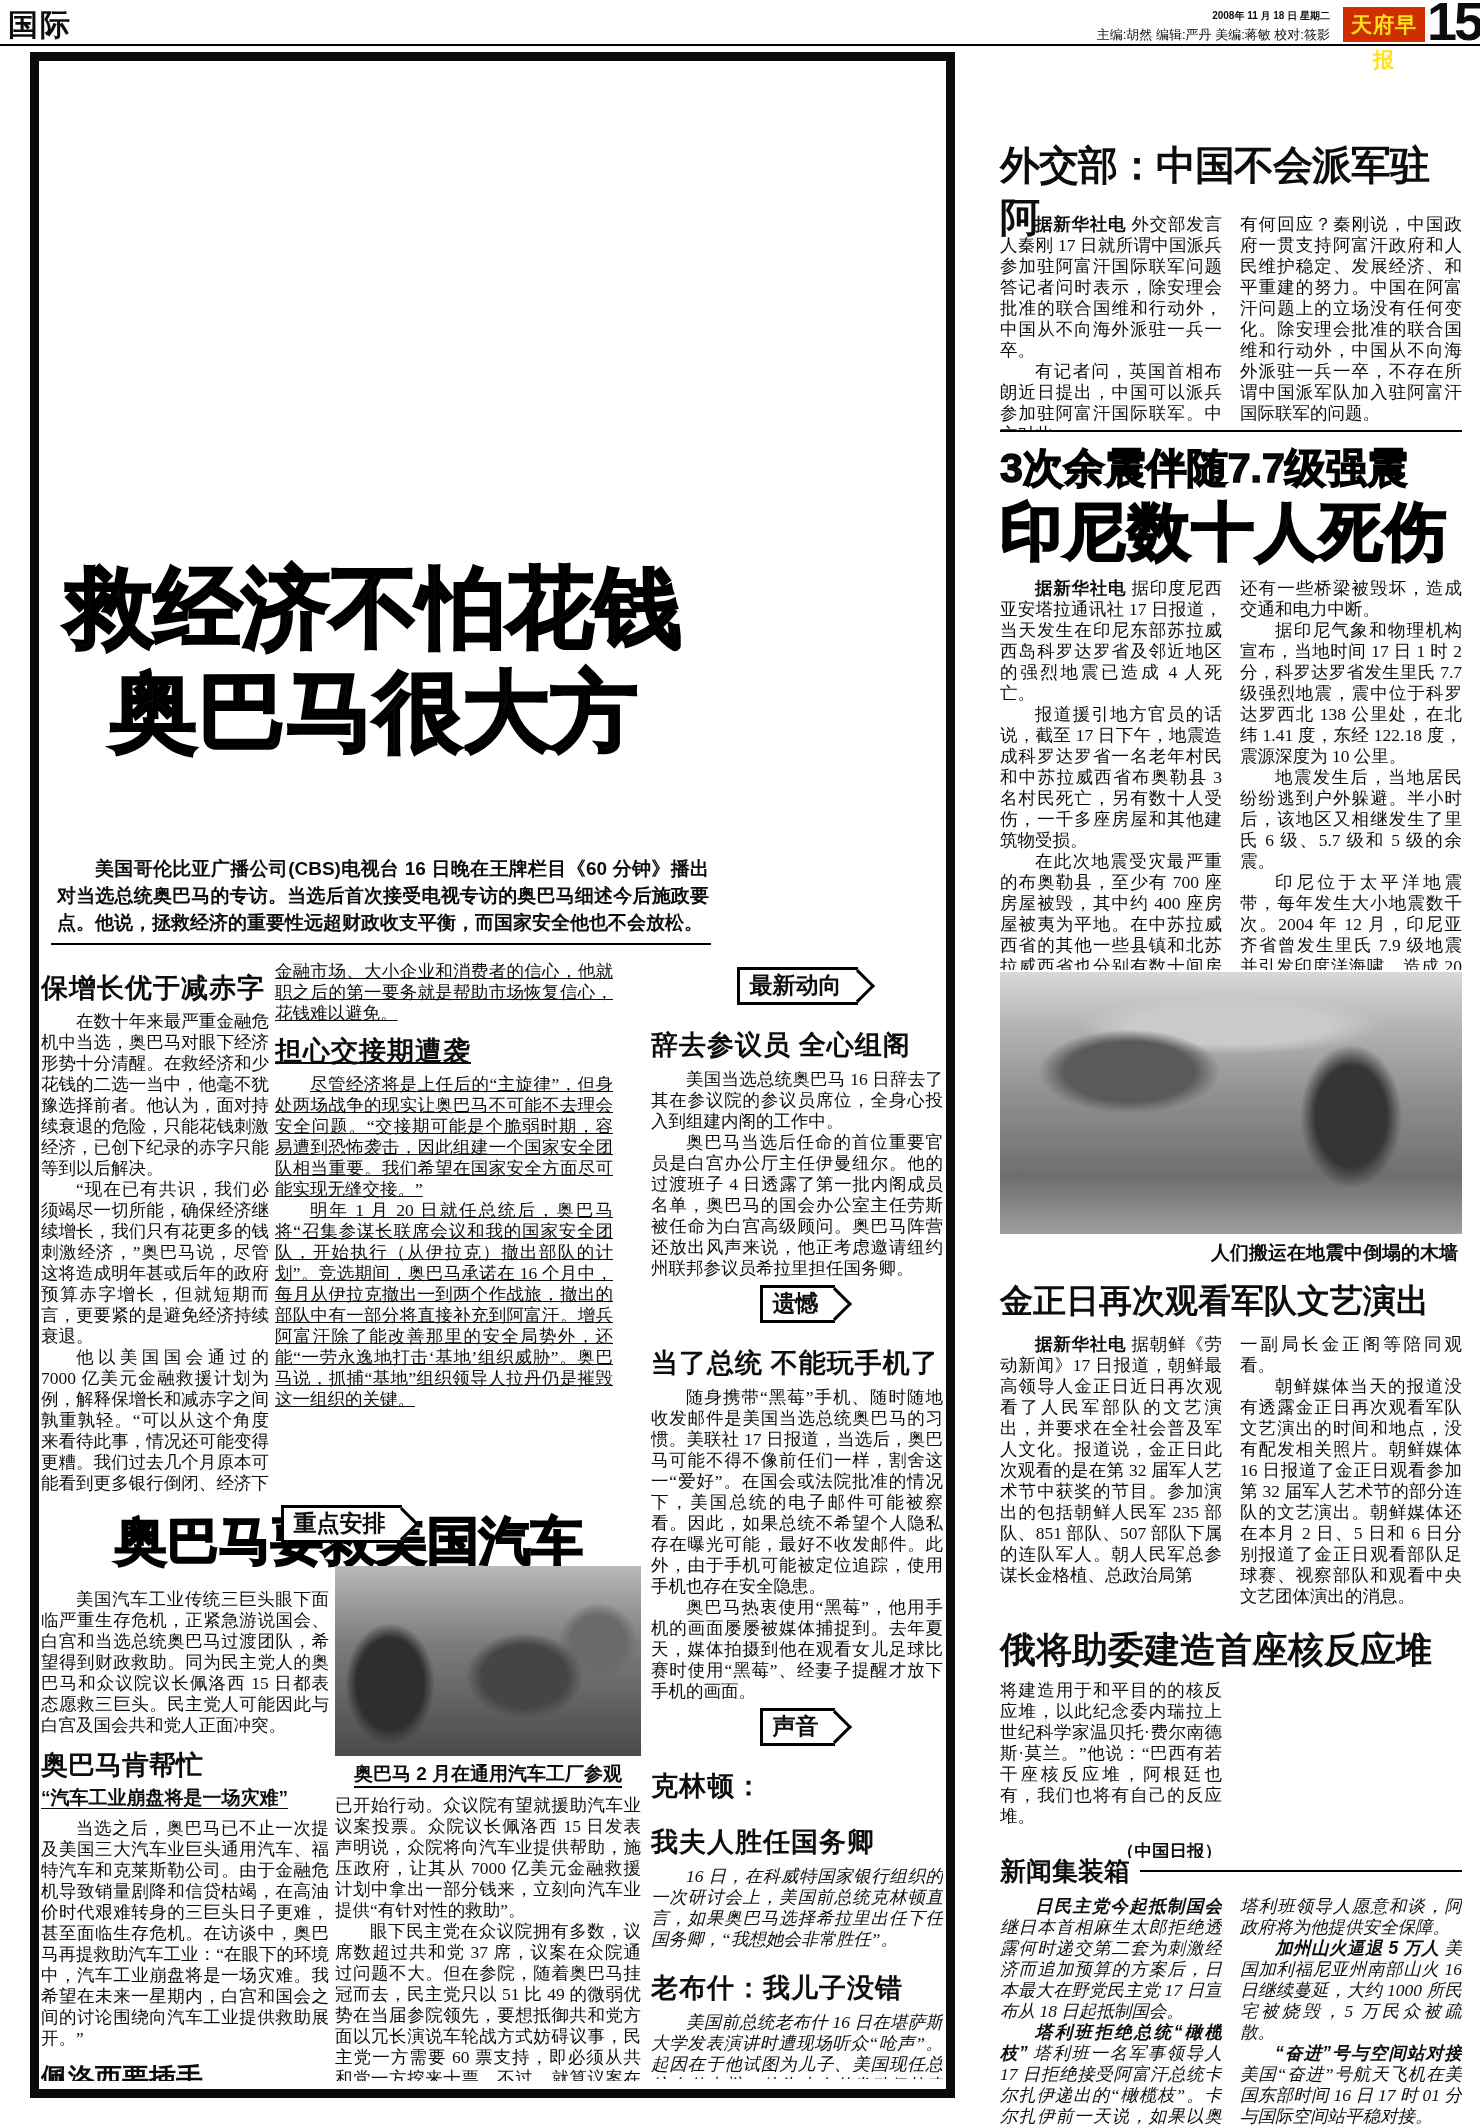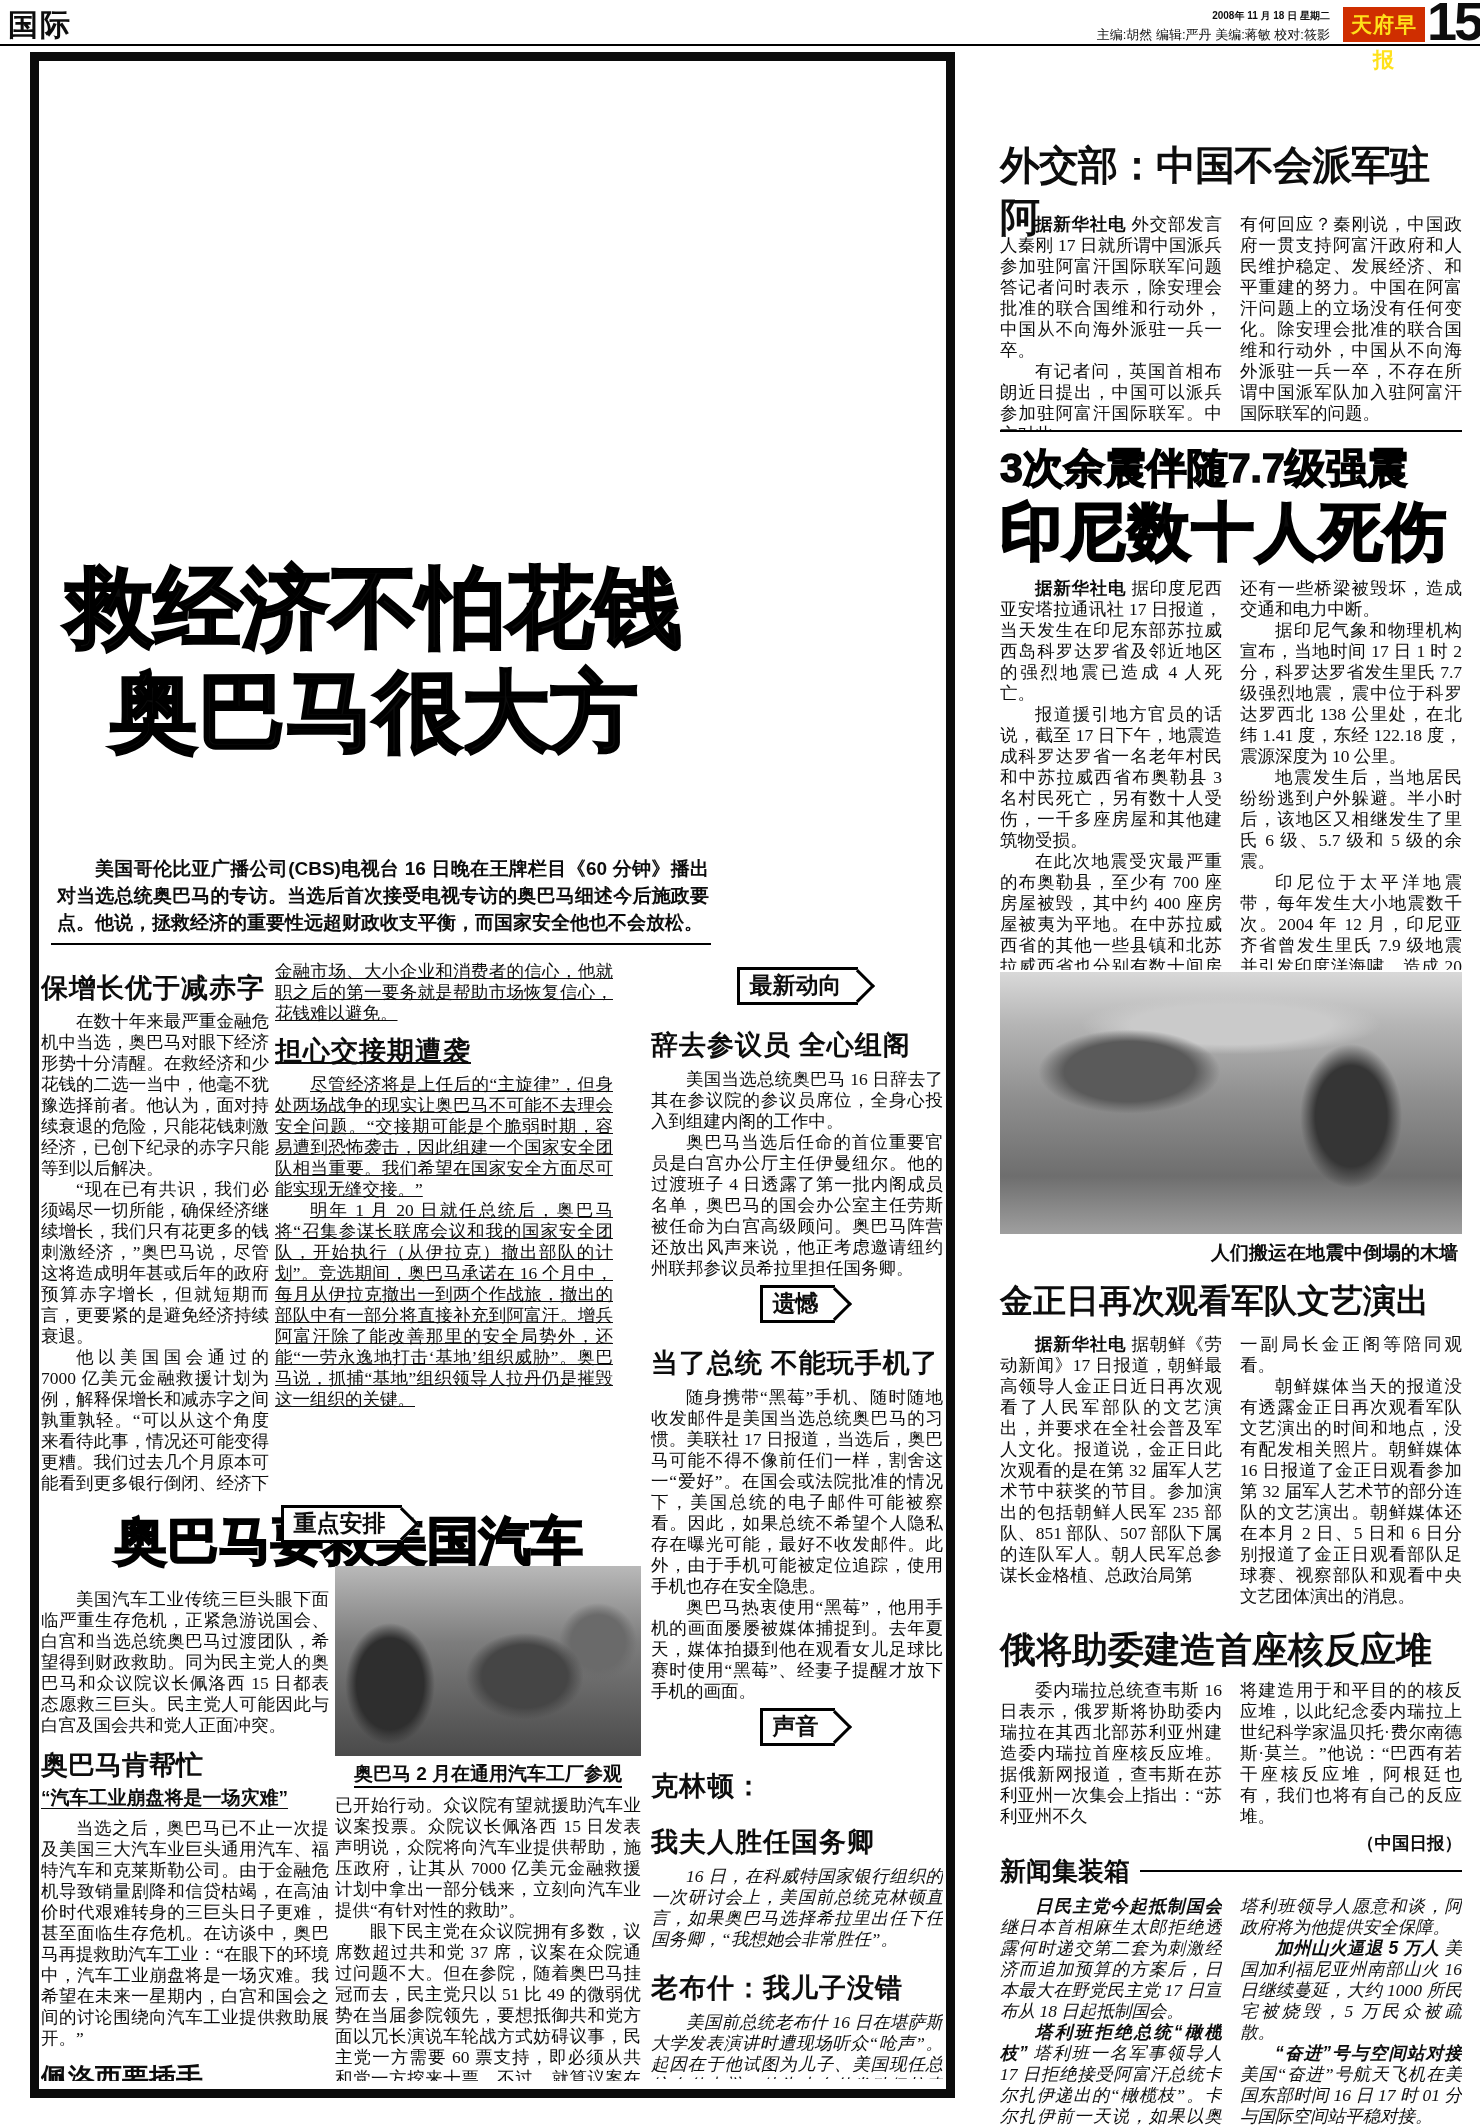--- a/index.html
+++ b/index.html
@@ -71,21 +71,21 @@
 
   
   .p{font-size:17.5px;line-height:21px;text-align:justify;text-indent:2em;margin:0;}
   .p b{font-family:"Liberation Sans","DejaVu Sans",sans-serif;}
   .cont{text-indent:0;}
   .pk{font-style:italic;}
   .h2s{font:700 27px/34px "Liberation Serif","DejaVu Serif",serif;margin:10px 0 6px;letter-spacing:1px;}
   .h1s{font:600 27px/36px "Liberation Serif","DejaVu Serif",serif;margin:20px 0 6px;letter-spacing:1px;}
   .h3s{font:700 27px/34px "Liberation Serif","DejaVu Serif",serif;margin:12px 0 2px;}
   .h4s{font:700 19px/28px "Liberation Sans","DejaVu Sans",sans-serif;text-decoration:underline;text-underline-offset:4px;margin:0 0 6px;}
-  .src{font-weight:700;text-align:right;font-size:17.5px;line-height:24px;margin-top:4px;}
+  .src{font-weight:700;text-align:right;font-size:17.5px;line-height:24px;margin-top:12px;}
   .tagrow{display:flex;align-items:center;margin:6px 0 12px;flex-direction:column;}
   .tagbox{position:relative;border:3px solid #000;border-right:none;padding:1px 16px 3px 10px;
           font:700 23px/28px "Liberation Sans","DejaVu Sans",sans-serif;background:#fff;white-space:nowrap;z-index:1;}
   .tagbox::after{content:"";position:absolute;right:-12px;top:50%;width:21px;height:21px;
           transform:translateY(-50%) rotate(45deg);border-top:3px solid #000;border-right:3px solid #000;background:#fff;}
   .tagline{flex:1;border-top:2px solid #000;margin-left:22px;}
 </style>
 </head>
 <body>
 
@@ -207,23 +207,20 @@
         </div>
       <div class="col">
           <div class="p cont">一副局长金正阁等陪同观看。</div>
           <div class="p">朝鲜媒体当天的报道没有透露金正日再次观看军队文艺演出的时间和地点，没有配发相关照片。朝鲜媒体 16 日报道了金正日观看参加第 32 届军人艺术节的部分连队的文艺演出。朝鲜媒体还在本月 2 日、5 日和 6 日分别报道了金正日观看部队足球赛、视察部队和观看中央文艺团体演出的消息。</div>
         </div>
     </div>
 
     <div class="r4h">俄将助委建造首座核反应堆</div>
     <div class="cols r4b">
       <div class="col">
-          <div class="p">委内瑞拉总统查韦斯 16 日表示，俄罗斯将协助委内瑞拉在其西北部苏利亚州建造委内瑞拉首座核反应堆。据俄新网报道，查韦斯在苏利亚州一次集会上指出：“苏利亚州不久</div>
-        </div>
-      <div class="col">
           <div class="p cont">将建造用于和平目的的核反应堆，以此纪念委内瑞拉上世纪科学家温贝托·费尔南德斯·莫兰。”他说：“巴西有若干座核反应堆，阿根廷也有，我们也将有自己的反应堆。</div>
           <div class="src">（中国日报）</div>
         </div>
     </div>
 
     <div class="nbh">
       <span class="nbt">新闻集装箱</span>
       <span class="nbline"></span>
     </div>
     <div class="cols nbb">

